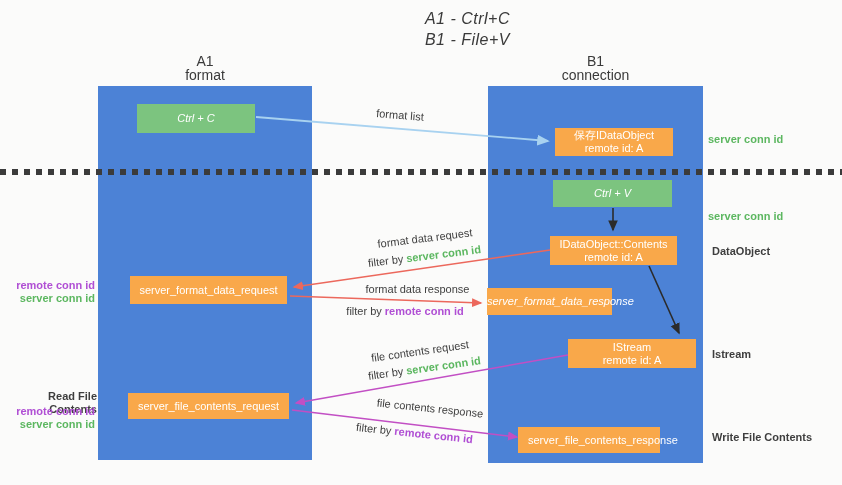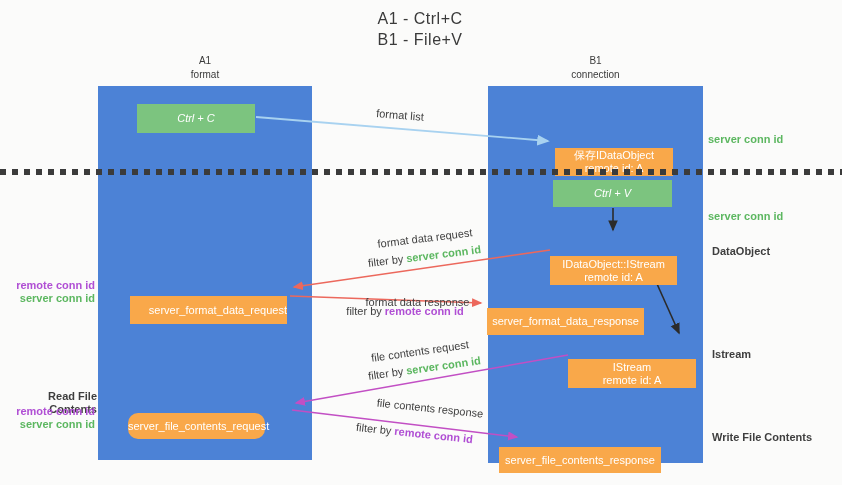--- a/index.html
+++ b/index.html
@@ -10,34 +10,34 @@
     --purple-text:#b04fd4;
     --dark:#3e3e3e;
     --bg:#fbfbfa;
   }
   html,body{margin:0;padding:0;background:var(--bg);}
   .canvas{
     position:relative;width:842px;height:485px;overflow:hidden;
     font-family:"Liberation Sans",sans-serif;color:var(--dark);background:var(--bg);
   }
   .abs{position:absolute;}
-  .title{left:330px;top:8px;width:180px;text-align:center;font-size:16px;line-height:21px;color:#3a3a3a;letter-spacing:.5px;}
-  .col-header{font-size:10px;line-height:14px;text-align:center;color:#3a3a3a;}
+  .title{left:330px;top:8px;width:180px;text-align:right;font-size:16px;line-height:21px;color:#3a3a3a;letter-spacing:.5px;font-style:italic;}
+  .col-header{font-size:14px;line-height:14px;text-align:center;color:#3a3a3a;}
   .lifeline{background:var(--blue);z-index:1;}
   .dotted{
     left:0;top:169px;width:842px;height:6px;z-index:4;
     background:repeating-linear-gradient(90deg,#3b3b3b 0 6px,transparent 6px 12px);
   }
   svg.arrows{left:0;top:0;z-index:2;pointer-events:none;}
   .node{
     z-index:3;color:#fff;font-size:11px;text-align:center;
     display:flex;flex-direction:column;justify-content:center;line-height:13px;
   }
   .node.green{background:var(--green);font-style:italic;}
-  .node.orange{background:var(--orange);margin-top:20px;}
+  .node.orange{background:var(--orange);}
   .ann{font-size:11px;line-height:13px;z-index:3;font-weight:bold;}
   .ann.green{color:var(--green-text);font-weight:bold;}
   .ann.purple{color:var(--purple-text);font-weight:bold;}
   .ann.right{text-align:right;}
   .flowlabel{font-size:11px;line-height:13px;text-align:center;color:#3f3f3f;z-index:3;white-space:nowrap;}
   .flowlabel .key{font-weight:bold;margin-left:3px;}
   .flowlabel .key.green{color:var(--green-text);}
   .flowlabel .key.purple{color:var(--purple-text);}
 </style>
 </head>
@@ -95,42 +95,42 @@
   <div class="abs node orange" style="left:555px;top:128px;width:118px;height:28px;">
     <div>保存IDataObject</div>
     <div>remote id: A</div>
   </div>
 
   <div class="abs node green" style="left:553px;top:180px;width:119px;height:27px;text-align:center;">
     <div>Ctrl + V</div>
   </div>
 
   <div class="abs node orange" style="left:550px;top:236px;width:127px;height:29px;">
-    <div>IDataObject::IStream</div>
+    <div>IDataObject::Contents</div>
     <div>remote id: A</div>
   </div>
 
-  <div class="abs node orange" style="left:130px;top:276px;width:157px;height:28px;align-items:flex-end;">
+  <div class="abs node orange" style="left:130px;top:276px;width:157px;height:28px;">
     <div>server_format_data_request</div>
   </div>
 
-  <div class="abs node orange" style="left:487px;top:288px;width:157px;height:27px;">
+  <div class="abs node orange" style="left:487px;top:288px;width:125px;height:27px;font-style:italic;">
     <div>server_format_data_response</div>
   </div>
 
   <div class="abs node orange" style="left:568px;top:339px;width:128px;height:29px;">
     <div>IStream</div>
     <div>remote id: A</div>
   </div>
 
-  <div class="abs node orange" style="left:128px;top:393px;width:137px;height:26px;border-radius:10px;">
+  <div class="abs node orange" style="left:128px;top:393px;width:161px;height:26px;">
     <div>server_file_contents_request</div>
   </div>
 
-  <div class="abs node orange" style="left:499px;top:427px;width:162px;height:26px;">
+  <div class="abs node orange" style="left:518px;top:427px;width:132px;height:26px;padding-left:10px;">
     <div>server_file_contents_response</div>
   </div>
 
   <div class="abs ann green" style="left:708px;top:133px;">server conn id</div>
   <div class="abs ann green" style="left:708px;top:210px;">server conn id</div>
   <div class="abs ann" style="left:712px;top:245px;">DataObject</div>
   <div class="abs ann" style="left:712px;top:348px;">Istream</div>
   <div class="abs ann" style="left:712px;top:431px;">Write File Contents</div>
 
   <div class="abs ann purple right" style="left:2px;top:279px;width:93px;">remote conn id</div>
@@ -139,21 +139,21 @@
   <div class="abs ann purple right" style="left:2px;top:405px;width:93px;">remote conn id</div>
   <div class="abs ann green right" style="left:2px;top:418px;width:93px;">server conn id</div>
 
   <div class="abs flowlabel" style="left:350px;top:109px;width:100px;transform:rotate(4.5deg);">format list</div>
 
   <div class="abs flowlabel" style="left:360px;top:232px;width:130px;transform:rotate(-7deg);">format data request</div>
   <div class="abs flowlabel" style="left:352px;top:250px;width:145px;transform:rotate(-7deg);">
     <span>filter by</span><span class="key green">server conn id</span>
   </div>
 
-  <div class="abs flowlabel" style="left:350px;top:296px;width:135px;">format data response</div>
+  <div class="abs flowlabel" style="left:350px;top:283px;width:135px;">format data response</div>
   <div class="abs flowlabel" style="left:335px;top:305px;width:140px;">
     <span>filter by</span><span class="key purple">remote conn id</span>
   </div>
 
   <div class="abs flowlabel" style="left:355px;top:345px;width:130px;transform:rotate(-8deg);">file contents request</div>
   <div class="abs flowlabel" style="left:352px;top:362px;width:145px;transform:rotate(-8deg);">
     <span>filter by</span><span class="key green">server conn id</span>
   </div>
 
   <div class="abs flowlabel" style="left:365px;top:402px;width:130px;transform:rotate(6deg);">file contents response</div>

